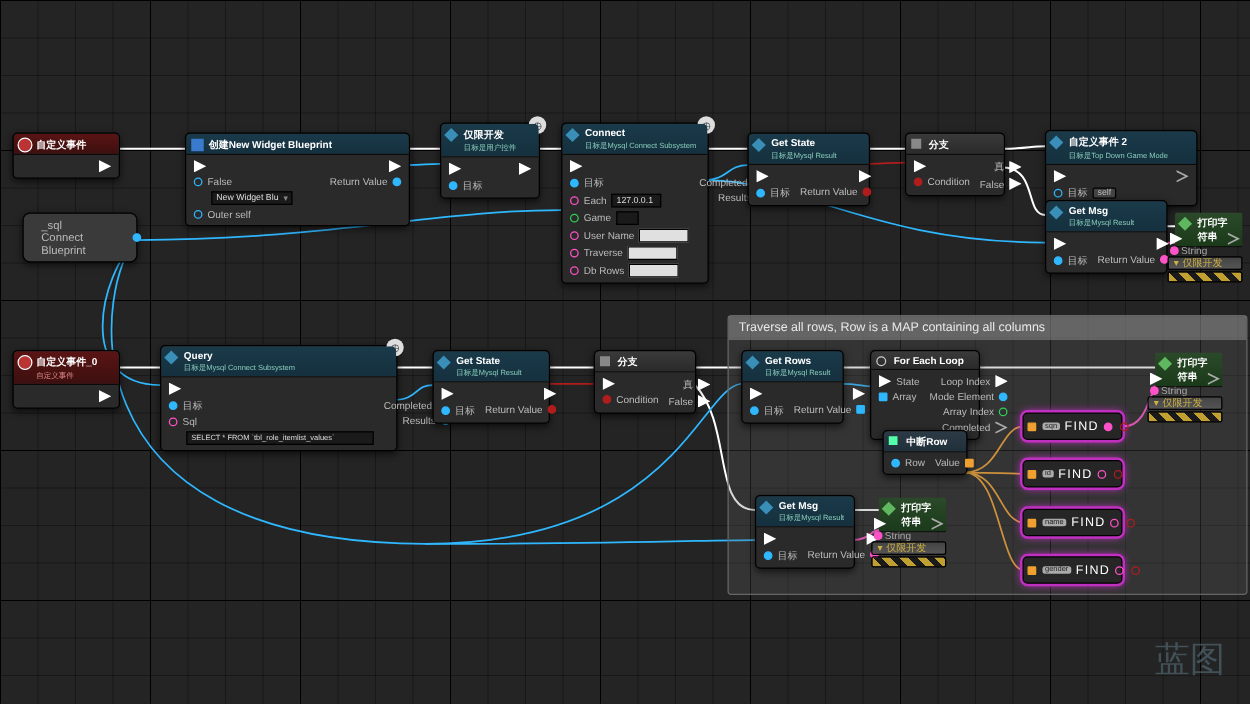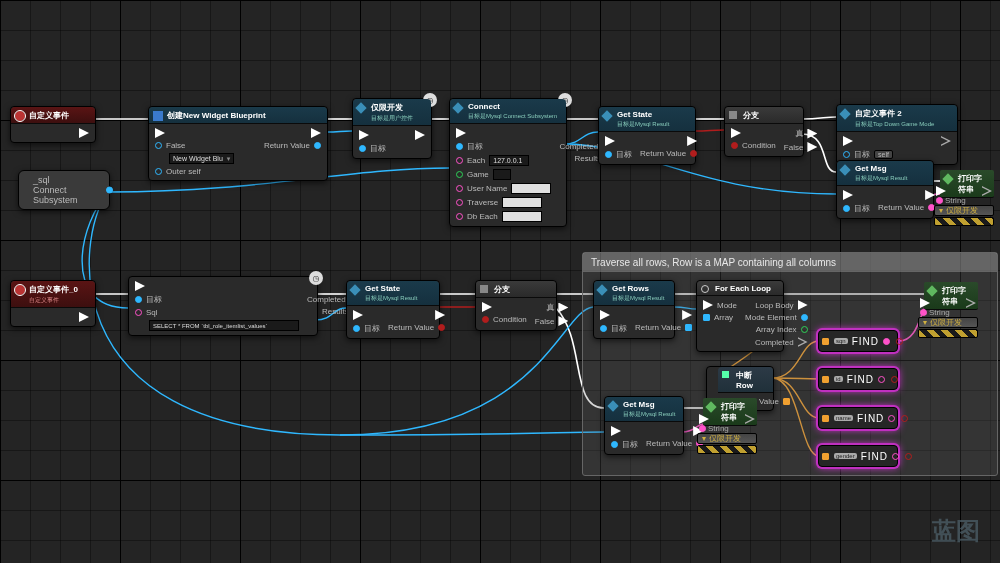--- a/index.html
+++ b/index.html
@@ -2,21 +2,21 @@
 <html><head>
 <meta charset="utf-8">
 <style>
 * { margin:0; padding:0; box-sizing:border-box; font-family:"Segoe UI",Arial,sans-serif; }
 body { background:#242424; width:1000px; height:563px; position:relative; overflow:hidden; }
 .bg-grid { position:absolute; inset:0;
   background-image:linear-gradient(#000 1px,transparent 1px),linear-gradient(90deg,#000 1px,transparent 1px),
                    linear-gradient(rgba(0,0,0,.35) 1px,transparent 1px),linear-gradient(90deg,rgba(0,0,0,.35) 1px,transparent 1px);
   background-size:120px 120px,120px 120px,30px 30px,30px 30px; }
 svg.wires { position:absolute; inset:0; width:1000px; height:563px; pointer-events:none; }
-.watermark { position:absolute; right:20px; bottom:16px; font-size:24px; font-weight:bold; color:rgba(80,100,110,.7); }
+.watermark { position:absolute; right:20px; bottom:16px; font-size:28px; font-weight:normal; color:rgba(80,100,110,.7); }
 
 .node { position:absolute; background:#2a2a2a; border:1px solid #000; border-radius:4px; box-shadow:0 2px 6px rgba(0,0,0,.6); font-size:8px; color:#bbb; }
 .node .hdr { background:linear-gradient(#1a3a4a,#15303e); padding:3px 6px 2px 18px; border-radius:4px 4px 0 0; border-bottom:1px solid #0a0a0a; position:relative; }
 .node .hdr.red { background:linear-gradient(#5a1414,#3d0f0f); }
 .node .hdr.grey { background:linear-gradient(#3a3a3a,#2a2a2a); }
 .node .hdr.green { background:linear-gradient(#2a4a2a,#1a3a1a); }
 .node .hdr .ttl { color:#fff; font-size:8px; font-weight:600; }
 .node .hdr .sub { color:#8cb; font-size:6px; margin-top:1px; }
 .node .hdr .ic { position:absolute; left:4px; top:4px; width:10px; height:10px; }
 .node .body { padding:4px 6px; display:flex; gap:8px; }
@@ -117,21 +117,21 @@
   <path d="M899 341 C920 341 920 306 928 306" stroke="#ff52c9" stroke-width="1.6" fill="none"></path>
 
   <path d="M682 432 C696 432 696 424 704 424" stroke="#ff52c9" stroke-width="1.6" fill="none"></path>
 </svg>
 
 <div class="comment" style="left:582px; top:252px; width:416px; height:224px;">
   <div class="chdr">Traverse all rows, Row is a MAP containing all columns</div>
 </div>
 
 <div class="varnode" style="left:18px; top:170px; width:92px;">
-  <div><span>_sql</span><br><span>Connect</span><br><span>Subsystem</span></div>
+  <div><span>_sql</span><br><span>Connect</span><br><span>Blueprint</span></div>
   <span class="pin pc-obj f"></span>
 </div>
 
 <div class="node" style="left:10px; top:106px; width:86px;">
   <div class="hdr red">
       <span class="ic" style="background:#b33;border-radius:50%;outline:1px solid #fff;"></span>
     <div class="ttl">自定义事件</div>
     </div>
   <div class="body">
       <div class="col r" style="width:100%">
@@ -233,21 +233,21 @@
           <span>User Name</span>
           <span class="fld white"></span>
         </div>
       <div class="row">
           <span class="pin pc-str"></span>
           <span>Traverse</span>
           <span class="fld white"></span>
         </div>
       <div class="row">
           <span class="pin pc-str"></span>
-          <span>Db Each</span>
+          <span>Db Rows</span>
           <span class="fld white"></span>
         </div>
     </div>
     <div class="col r">
       <div class="row r">
           <span class="exec"></span>
         </div>
       <div class="row r">
           <span class="exec fill"></span>
           <span>Completed</span>
@@ -400,20 +400,25 @@
       <div class="col r" style="width:100%">
         <div class="row r">
           <span class="exec fill"></span>
         </div>
       </div>
     </div>
 </div>
 
 <div class="node" style="left:128px; top:276px; width:190px;">
   <div class="clock"></div>
+  <div class="hdr">
+      <span class="ic" style="background:#3a8fb8;width:8px;height:8px;transform:rotate(45deg);top:5px;"></span>
+    <div class="ttl">Query</div>
+    <div class="sub">目标是Mysql Connect Subsystem</div>
+    </div>
   <div class="body">
     <div class="col">
       <div class="row">
           <span class="exec fill"></span>
         </div>
       <div class="row">
           <span class="pin pc-obj f"></span>
           <span>目标</span>
         </div>
       <div class="row">
@@ -527,49 +532,49 @@
 
 <div class="node" style="left:696px; top:280px; width:88px;">
   <div class="hdr grey">
       <span class="ic" style="border:1.5px solid #ccc;border-radius:50%;width:8px;height:8px;"></span>
     <div class="ttl">For Each Loop</div>
     </div>
   <div class="body">
     <div class="col">
       <div class="row">
           <span class="exec fill"></span>
-          <span>Mode</span>
+          <span>State</span>
         </div>
       <div class="row">
           <span class="pin pc-obj f" style="border-radius:1px"></span>
           <span>Array</span>
         </div>
     </div>
     <div class="col r">
       <div class="row r">
           <span class="exec fill"></span>
-          <span>Loop Body</span>
+          <span>Loop Index</span>
         </div>
       <div class="row r">
           <span class="pin pc-obj f"></span>
           <span>Mode Element</span>
         </div>
       <div class="row r">
           <span class="pin pc-int"></span>
           <span>Array Index</span>
         </div>
       <div class="row r">
           <span class="exec"></span>
           <span>Completed</span>
         </div>
     </div>
   </div>
 </div>
 
-<div class="node" style="left:706px; top:366px; width:68px;padding-left:11px;">
+<div class="node" style="left:706px; top:344px; width:68px;">
   <div class="hdr" style="background:linear-gradient(#2c3a46,#20303a);">
       <span class="ic" style="background:#5fa;width:7px;height:7px;"></span>
     <div class="ttl">中断Row</div>
     </div>
   <div class="body">
     <div class="col">
         <div class="row">
           <span class="pin pc-obj f"></span>
           <span>Row</span>
         </div>

